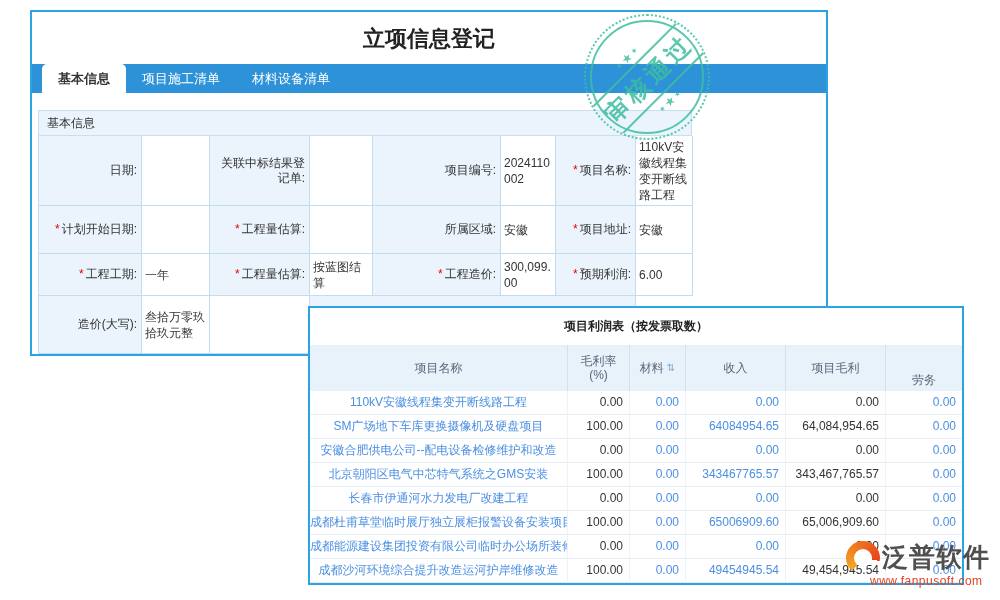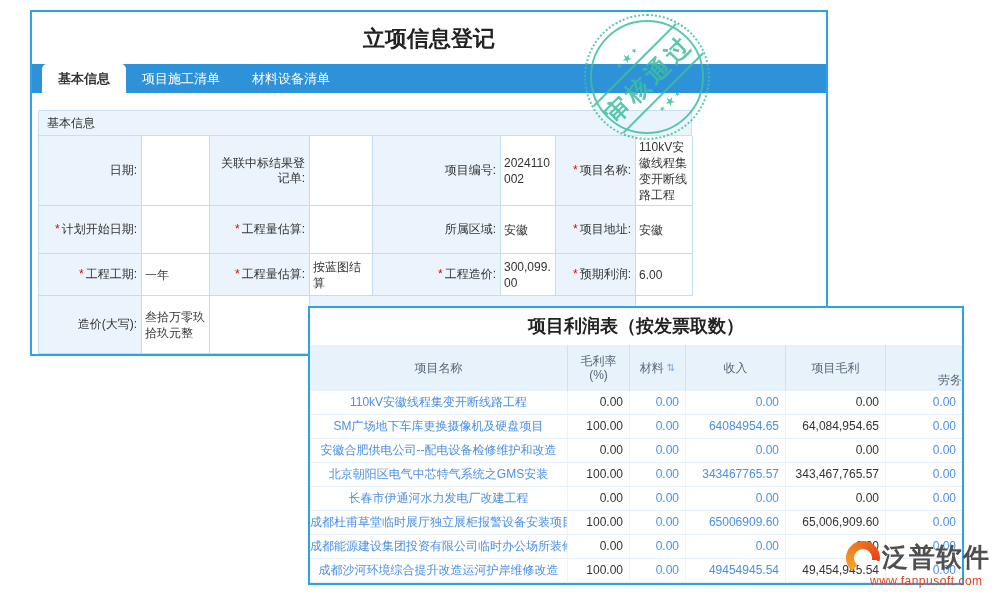--- a/index.html
+++ b/index.html
@@ -28,28 +28,28 @@
     padding:2px 4px 2px 2px; line-height:15px; }
   .fvalue { background:#fff; padding:2px 3px; line-height:16px; word-break:break-all; }
   .req { color:#E60000; margin-right:2px; font-size:12px; }
   .ffill { grid-column:span 4; background:#EBF4FC; border-right:1px solid #C3DCF0;
     border-bottom:1px solid #C3DCF0; }
 
   
   .win2 { position:absolute; left:308px; top:306px; width:656px; background:#fff;
     border:2px solid #2AA4E2; z-index:2; }
   .win2-title { height:37px; line-height:37px; text-align:center;
-    font-size:18px; font-weight:bold; color:#222; }
+    font-size:12px; font-weight:bold; color:#222; }
   .pgrid { display:grid; grid-template-columns:258px 62px 56px 100px 100px 76px; }
   .phead { background:#E7F2FB;border-radius:7px; }
   .ph { height:46px; display:flex; align-items:center; justify-content:center;
     font-size:12px; color:#5A6678; border-right:1px solid #CFE2F2; background:#E7F2FB;
     text-align:center; white-space:pre-line; line-height:14px; }
   .ph:last-child { border-right:none; }
-  .ph-split { flex-direction:column; padding:0; align-items:flex-end; }
+  .ph-split { flex-direction:column; padding:0; align-items:center; }
   .ph-split .top { height:23px; border-bottom:1px solid #CFE2F2; }
   .ph-split .bot { height:23px; display:flex; align-items:center; justify-content:center; }
   .sort-ic { color:#7FA8D8; font-size:10px; margin-left:3px; }
   .pc { height:24px; line-height:23px; font-size:12px; overflow:hidden; white-space:nowrap;
     border-bottom:1px solid #E5EDF4; border-right:1px solid #EDF3F8; }
   .pc.name { color:#4B8FE2; text-align:center; cursor:pointer; }
   .pc.num { text-align:right; padding-right:6px; }
   .pc.dark { color:#333; }
   .pc.link { color:#4B8FE2; cursor:pointer; }
   .pc.last { border-right:none; }

